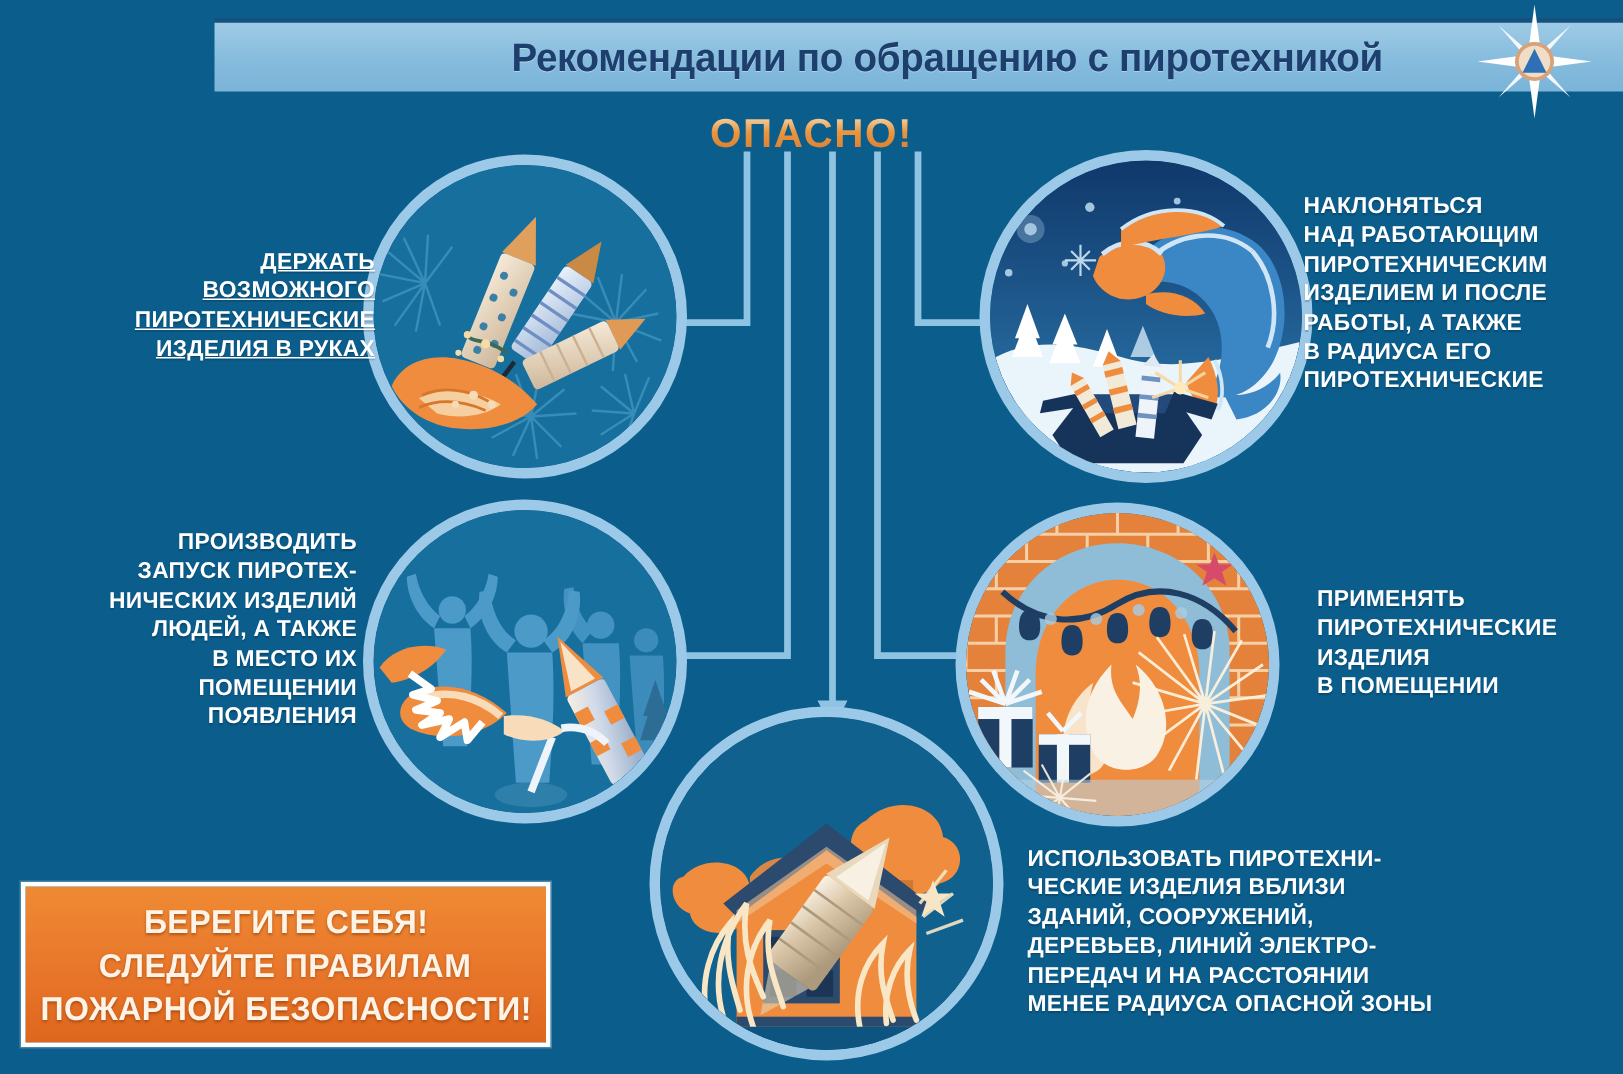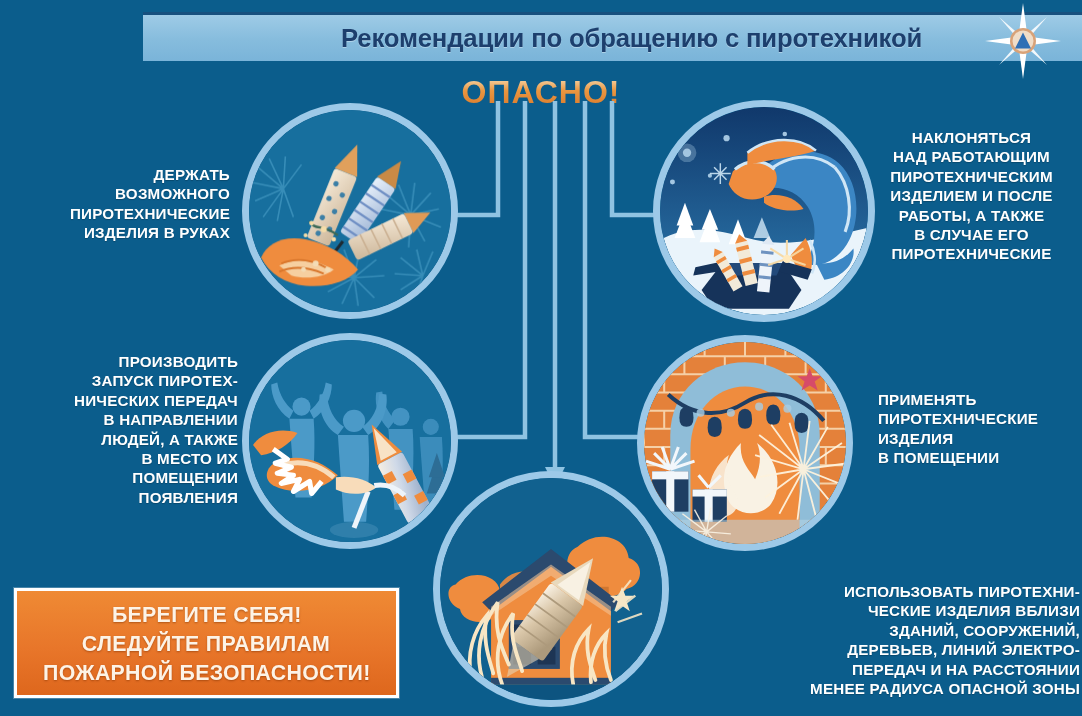--- a/index.html
+++ b/index.html
@@ -23,21 +23,21 @@
   .header-title{
     color:#1d3f6d;font-size:26.5px;font-weight:bold;letter-spacing:-0.2px;
     white-space:nowrap;text-shadow:0 1px 0 rgba(255,255,255,.35);
     transform:scaleX(.97);
   }
   .emercom-logo{position:absolute;left:985px;top:3px;width:76px;height:76px;}
 
   
   .danger-word{
     position:absolute;left:0;right:0;top:74px;text-align:center;
-    font-size:32px;font-weight:bold;letter-spacing:1px;
+    font-size:27px;font-weight:bold;letter-spacing:1px;
     color:#e9953d;
     background:linear-gradient(180deg,#f6dcb4 8%,#ea9640 45%,#d9782a 96%);
     -webkit-background-clip:text;background-clip:text;-webkit-text-fill-color:transparent;
     text-shadow:none;
   }
 
   
   .arrows{position:absolute;left:430px;top:95px;width:250px;height:420px;}
 
   
@@ -58,29 +58,29 @@
   
   .txt{
     position:absolute;color:#ffffff;font-weight:bold;
     font-size:15.2px;line-height:19.4px;letter-spacing:.2px;
     text-shadow:0 1px 1px rgba(0,0,0,.22);
   }
   .txt .ln{display:block;white-space:nowrap;}
   .txt-r{text-align:right;}
   .txt-l{text-align:left;}
 
-  .t1{left:12px;top:165px;width:218px;}
+  .t1{left:32px;top:165px;width:218px;text-decoration:underline;}
   .t2{left:20px;top:352px;width:218px;}
-  .t3{left:869px;top:128px;width:205px;text-align:center;}
+  .t3{left:869px;top:128px;width:205px;}
   .t4{left:878px;top:390px;width:200px;}
-  .t5{left:685px;top:582px;width:395px;text-align:right;}
+  .t5{left:685px;top:563px;width:395px;}
 
   
   .callout{
-    position:absolute;left:14px;top:588px;width:385px;height:110px;
+    position:absolute;left:14px;top:588px;width:353px;height:110px;
     background:linear-gradient(180deg,#ef8a34 0%,#e8762a 55%,#de671d 100%);
     border:3px solid #ffffff;
     box-sizing:border-box;
     display:flex;flex-direction:column;align-items:center;justify-content:center;
     box-shadow:0 0 0 1px rgba(255,255,255,.25);
   }
   .callout .ln{
     display:block;color:#fdf3e6;font-weight:bold;font-size:22px;line-height:29px;
     letter-spacing:.3px;text-shadow:0 1px 2px rgba(120,45,0,.5);white-space:nowrap;
     transform:scaleX(.97);
@@ -563,35 +563,34 @@
   <div class="txt txt-r t1">
     <span class="ln">ДЕРЖАТЬ</span>
     <span class="ln">ВОЗМОЖНОГО</span>
     <span class="ln">ПИРОТЕХНИЧЕСКИЕ</span>
     <span class="ln">ИЗДЕЛИЯ В РУКАХ</span>
   </div>
 
   <div class="txt txt-r t2">
     <span class="ln">ПРОИЗВОДИТЬ</span>
     <span class="ln">ЗАПУСК ПИРОТЕХ-</span>
-    <span class="ln">НИЧЕСКИХ ПЕРЕДАЧ</span>
-    <span class="ln">В НАПРАВЛЕНИИ</span>
+    <span class="ln">НИЧЕСКИХ ИЗДЕЛИЙ</span>
     <span class="ln">ЛЮДЕЙ, А ТАКЖЕ</span>
     <span class="ln">В МЕСТО ИХ</span>
     <span class="ln">ПОМЕЩЕНИИ</span>
     <span class="ln">ПОЯВЛЕНИЯ</span>
   </div>
 
   <div class="txt txt-l t3">
     <span class="ln">НАКЛОНЯТЬСЯ</span>
     <span class="ln">НАД РАБОТАЮЩИМ</span>
     <span class="ln">ПИРОТЕХНИЧЕСКИМ</span>
     <span class="ln">ИЗДЕЛИЕМ И ПОСЛЕ</span>
     <span class="ln">РАБОТЫ, А ТАКЖЕ</span>
-    <span class="ln">В СЛУЧАЕ ЕГО</span>
+    <span class="ln">В РАДИУСА ЕГО</span>
     <span class="ln">ПИРОТЕХНИЧЕСКИЕ</span>
   </div>
 
   <div class="txt txt-l t4">
     <span class="ln">ПРИМЕНЯТЬ</span>
     <span class="ln">ПИРОТЕХНИЧЕСКИЕ</span>
     <span class="ln">ИЗДЕЛИЯ</span>
     <span class="ln">В ПОМЕЩЕНИИ</span>
   </div>
 

